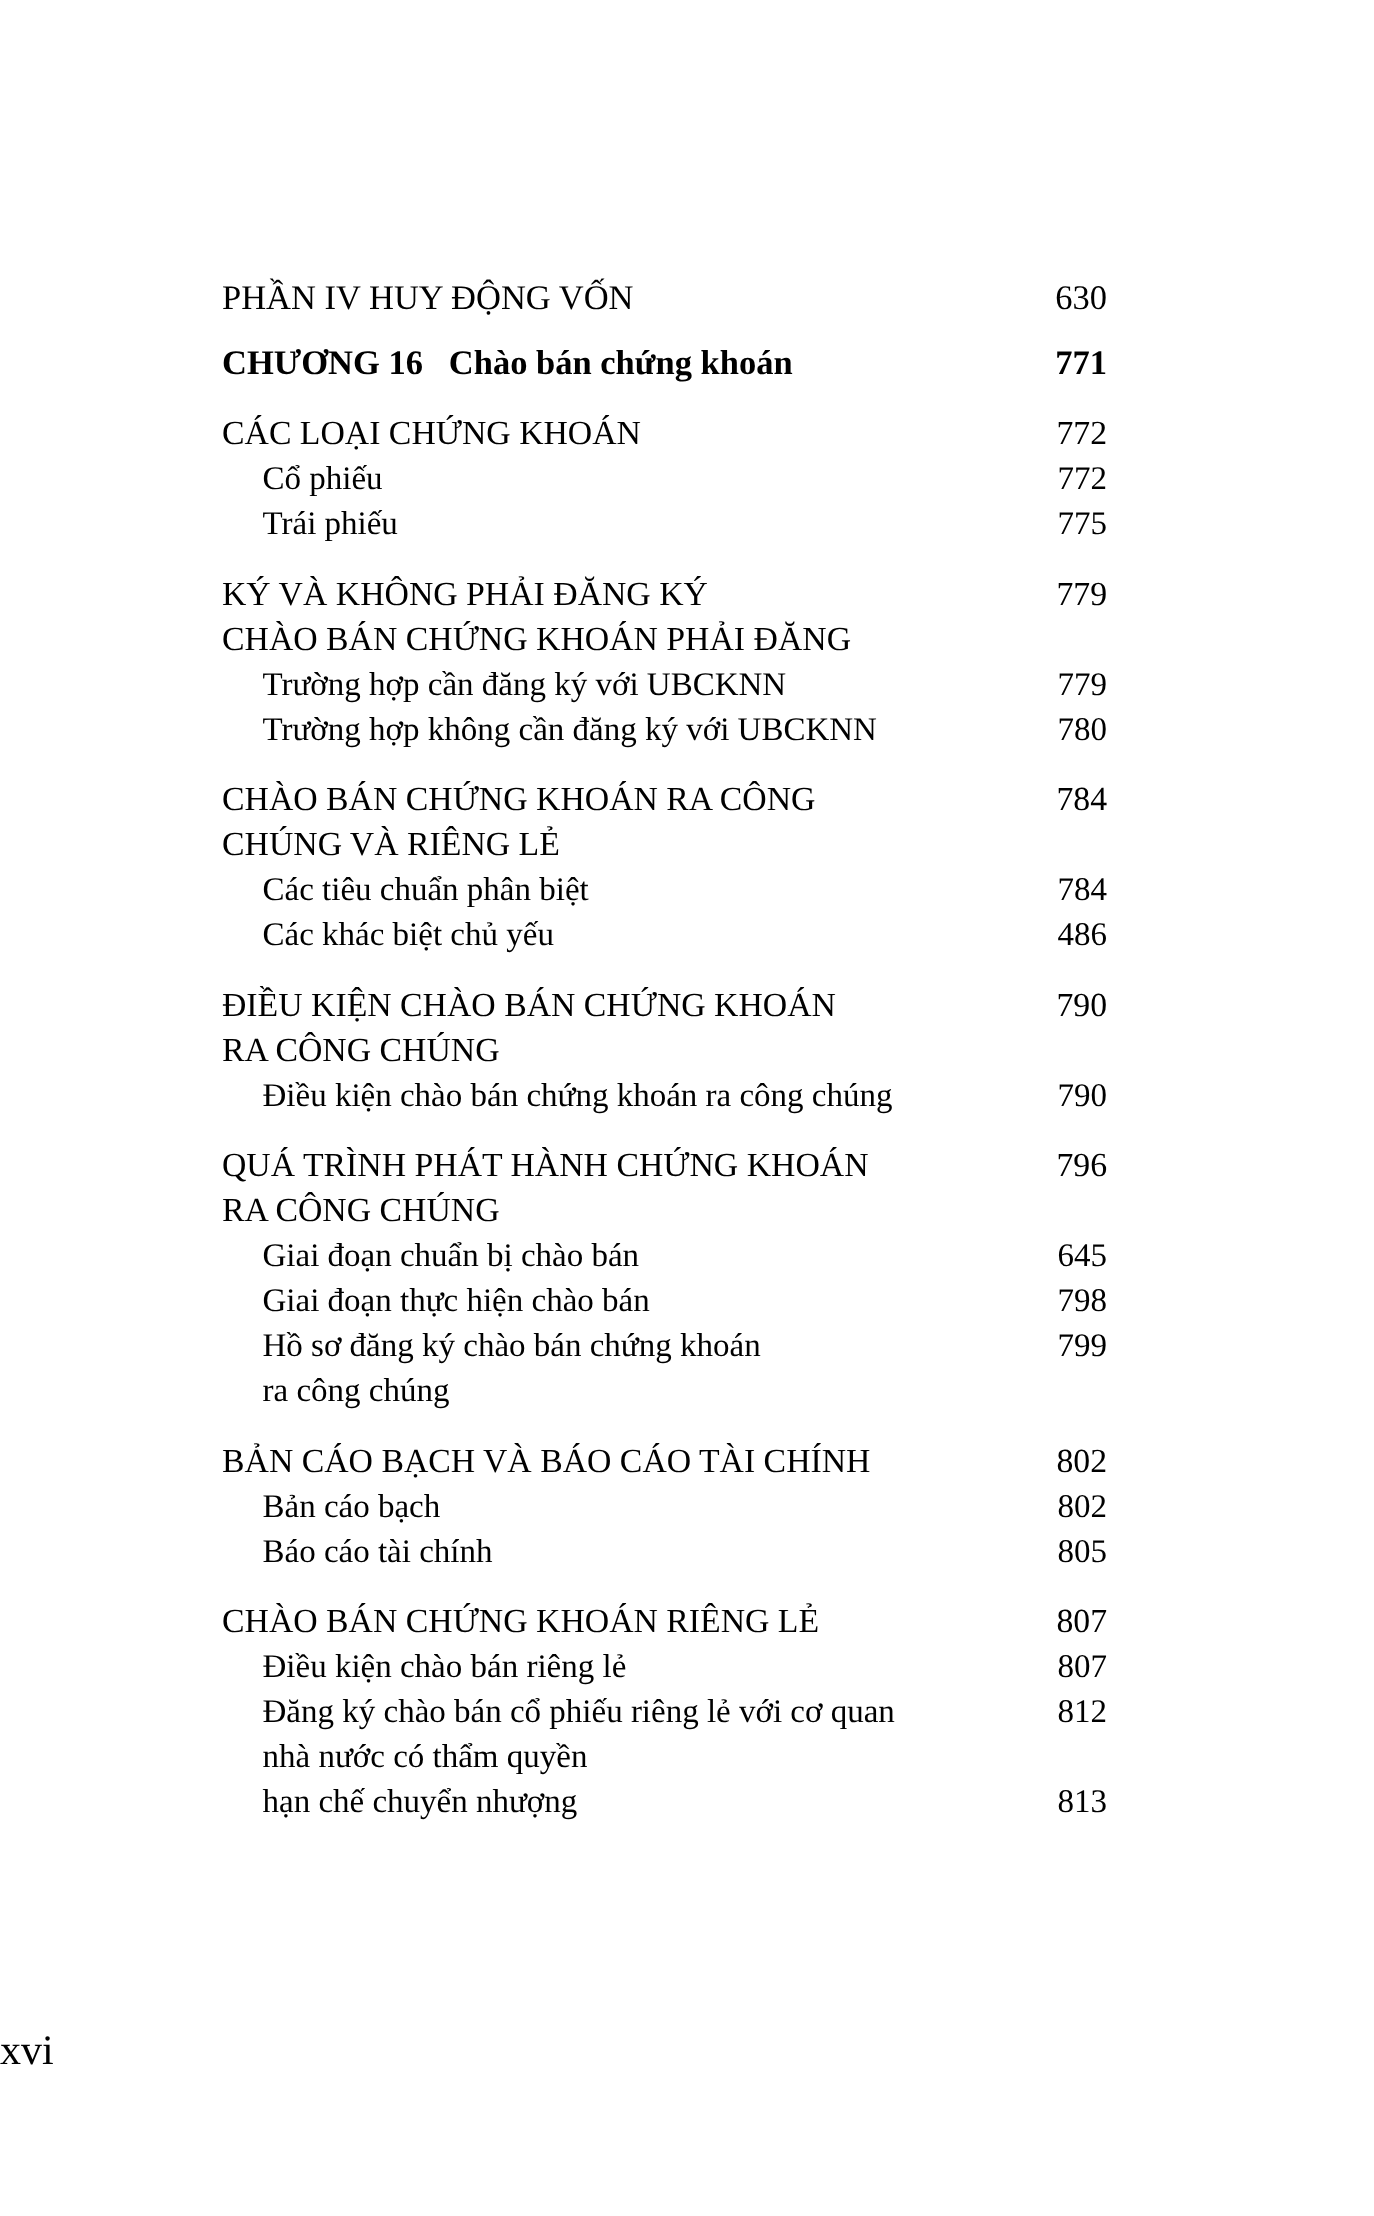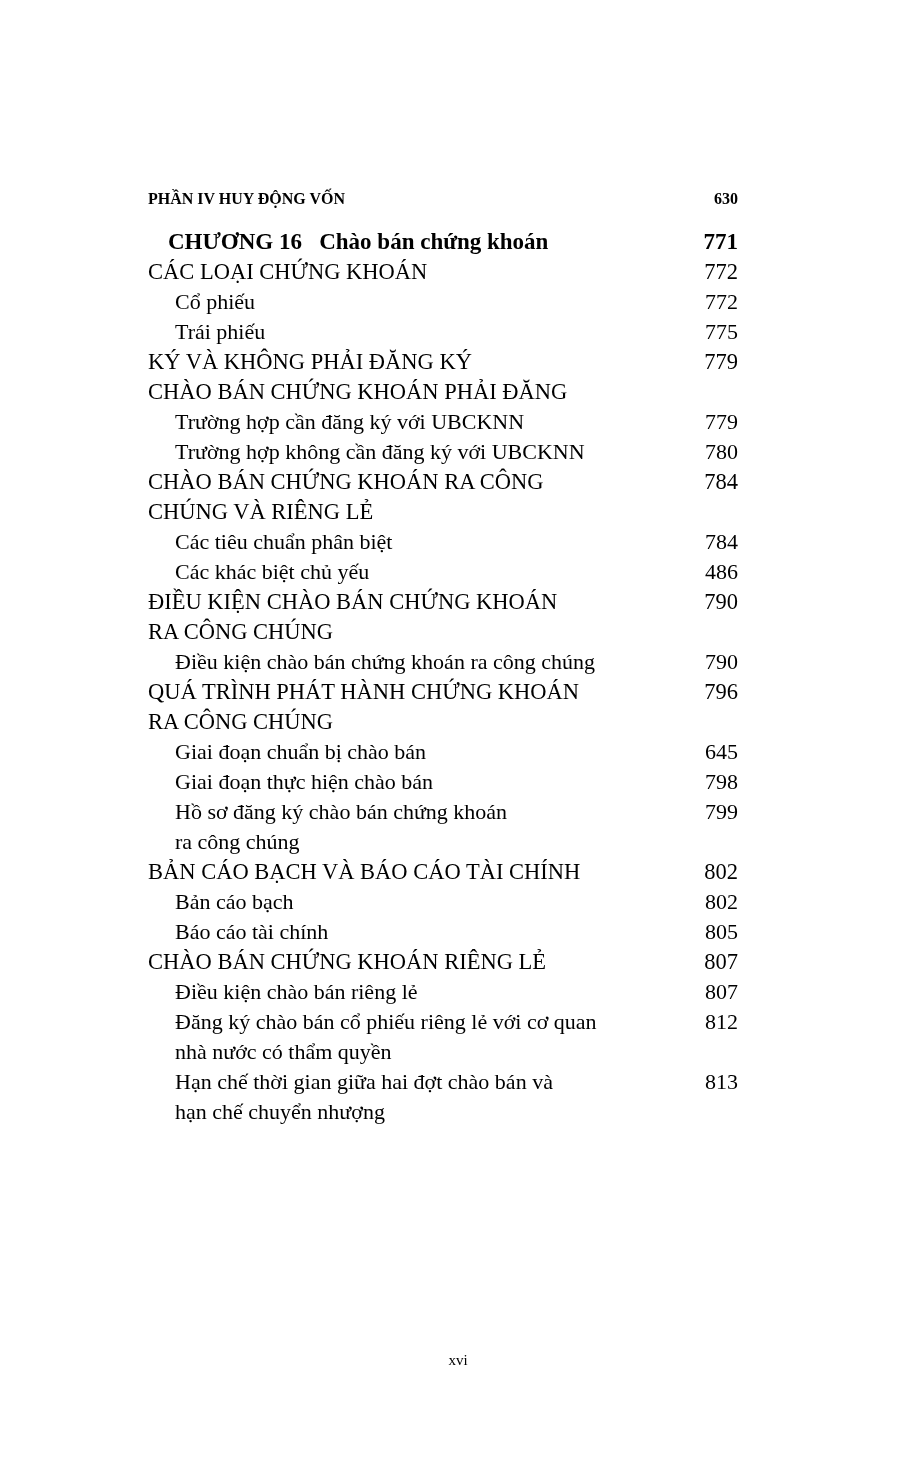--- a/index.html
+++ b/index.html
@@ -34,42 +34,42 @@
   .entry .line {
     white-space: pre-wrap;
   }
   .entry .pagenum {
     flex: 0 0 56px;
     width: 56px;
     text-align: right;
     line-height: 30px;
   }
   .entry.part {
-    font-weight: bold;
-    font-size: 16px;
+    font-weight: normal;
+    font-size: 23px;
   }
   .entry.chapter {
     font-weight: bold;
     font-size: 23px;
     margin-top: 13px;
-    margin-left: 20px;
   }
   .entry.section {
+    margin-top: 17px;
     font-size: 22.5px;
   }
   .entry.sub .titles {
     padding-left: 27px;
   }
   .footer {
     position: absolute;
     left: 0;
     right: 0;
     top: 1352px;
-    text-align: center;
-    font-size: 15px;
+    text-align: left;
+    font-size: 28px;
     font-family: Liberation Serif, serif;
   }
 </style>
 </head>
 <body>
 
 <div class="page">
   <main class="toc">
   <div class="entry part">
     <div class="titles">
@@ -233,20 +233,19 @@
   <div class="entry sub">
     <div class="titles">
           <div class="line">Đăng ký chào bán cổ phiếu riêng lẻ với cơ quan</div>
           <div class="line">nhà nước có thẩm quyền</div>
         </div>
     <div class="pagenum">812</div>
   </div>
 
   <div class="entry sub">
     <div class="titles">
-          <div class="line">Hạn chế thời gian giữa hai đợt chào bán và</div>
           <div class="line">hạn chế chuyển nhượng</div>
         </div>
     <div class="pagenum">813</div>
   </div>
 </main>
   <div class="footer">xvi</div>
 </div>
 
 </body></html>

